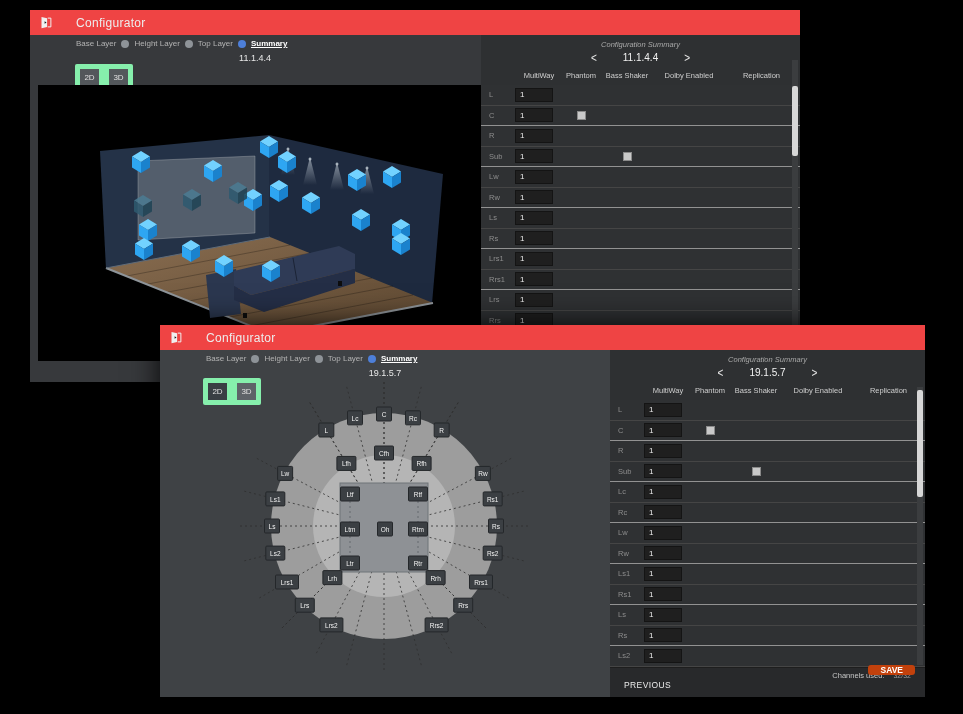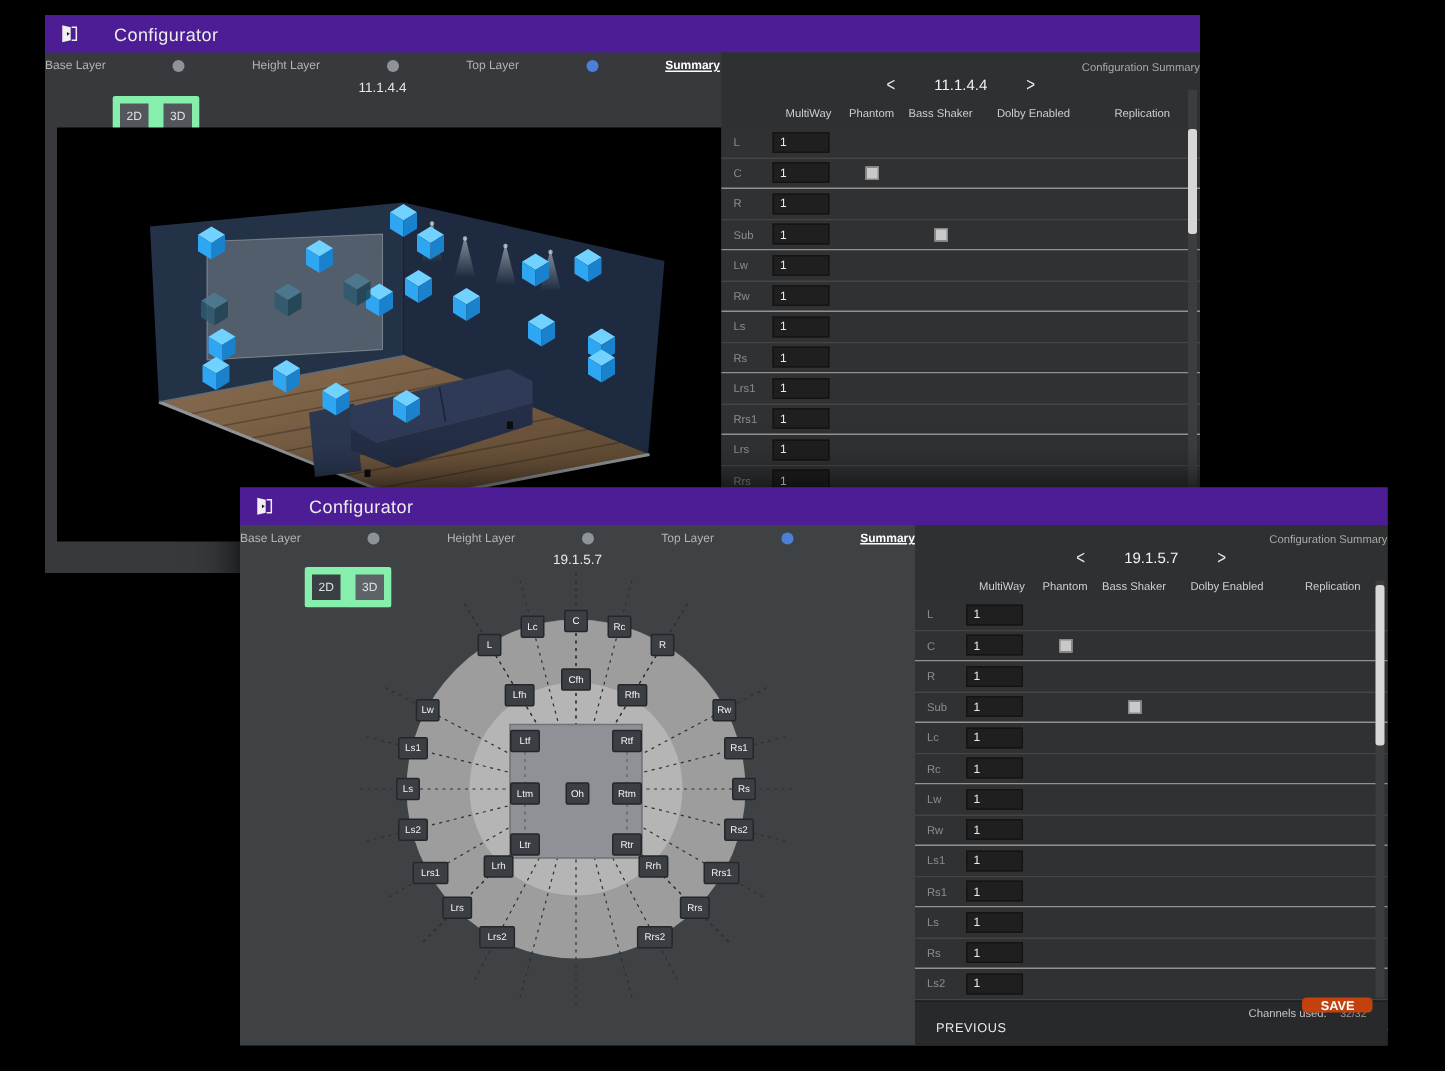--- a/index.html
+++ b/index.html
@@ -1,41 +1,41 @@
 <!DOCTYPE html>
 <html><head>
 <meta charset="utf-8">
 <style>
   html,body{margin:0;padding:0;background:#000;}
   body{width:963px;height:714px;position:relative;overflow:hidden;
        font-family:"Liberation Sans",sans-serif;}
   .window{position:absolute;box-shadow:0 0 28px rgba(0,0,0,.9);}
   #win-back{left:30px;top:10px;width:770px;height:372px;background:#37393c;}
   #win-front{left:160px;top:325px;width:765px;height:372px;background:#3f4245;}
-  .titlebar{position:absolute;left:0;top:0;right:0;height:25px;background:#4c1d95;display:flex;align-items:center;}
+  .titlebar{position:absolute;left:0;top:0;right:0;height:25px;background:#ef4444;display:flex;align-items:center;}
   .exit-btn{width:15px;height:15px;margin-left:9px;display:flex;}
   .title{color:#ededed;font-size:12px;margin-left:22px;letter-spacing:.3px;}
-  .steps{position:absolute;top:29px;left:0;width:450px;display:flex;justify-content:space-between;align-items:center;gap:5px;font-size:8px;color:#b3b3b3;}
+  .steps{position:absolute;top:29px;left:0;width:450px;display:flex;justify-content:flex-start;align-items:center;gap:5px;font-size:8px;color:#b3b3b3;padding-left:46px;}
   .step-dot{width:8px;height:8px;border-radius:50%;background:#8e9398;flex:0 0 auto;}
   .step-dot.active{background:#4d7fd9;}
   .step-label.active{color:#fff;font-weight:bold;text-decoration:underline;}
   .config-label{position:absolute;top:43px;left:0;width:450px;text-align:center;color:#e8e8e8;font-size:9px;}
   .view-toggle{position:absolute;display:flex;border-radius:2px;overflow:hidden;}
   #win-back .view-toggle{left:45px;top:54px;}
   #win-front .view-toggle{left:43px;top:53px;}
   .vbtn{width:19px;height:17px;font-size:8px;color:#e0e0e0;display:flex;align-items:center;justify-content:center;border:5px solid #86efac;}
   #win-back .vbtn{background:#53575b;}
   .vbtn{background:#3a3f44;}
   .vbtn.active{background:#5e6368;}
   #room-canvas{position:absolute;left:8px;top:75px;width:443px;height:276px;background:#000;}
   #diagram-area{position:absolute;left:0;top:25px;width:450px;height:347px;}
   .panel{position:absolute;top:25px;bottom:0;right:0;background:#2e3032;}
   #win-back .panel{left:451px;}
   #win-front .panel{left:450px;bottom:29px;}
-  .panel-title{text-align:right;color:#a9a9a9;font-size:7.5px;padding-top:5px;}
+  .panel-title{text-align:center;color:#a9a9a9;font-size:7.5px;padding-top:5px;font-style:italic;}
   .panel-nav{display:flex;justify-content:center;align-items:center;gap:26px;color:#f2f2f2;font-size:10px;height:16px;}
   .nav-arrow{font-size:10px;color:#e8e8e8;cursor:default;transform:scaleY(1.3);display:inline-block;}
   .tbl-head{display:grid;grid-template-columns:26px 48px 36px 56px 68px 1fr;height:20px;align-items:center;font-size:7.5px;color:#cecece;padding-left:8px;}
   .tbl-head span{text-align:center;}
   .trow{display:grid;grid-template-columns:26px 48px 36px 56px 68px 1fr;height:19.5px;align-items:center;padding-left:8px;border-bottom:1px solid #454545;background:#2f3133;}
   .trow.bright{border-bottom:1px solid #929292;}
   .rlabel{color:#8d8d8d;font-size:7.5px;}
   .cell{display:flex;justify-content:center;align-items:center;}
   .cell:first-of-type{justify-content:flex-start;}
   .mw-input{width:32px;height:12px;background:#1f1f1f;border:1px solid #141414;color:#ececec;font-size:8px;padding:0 0 0 4px;margin-right:auto;}

